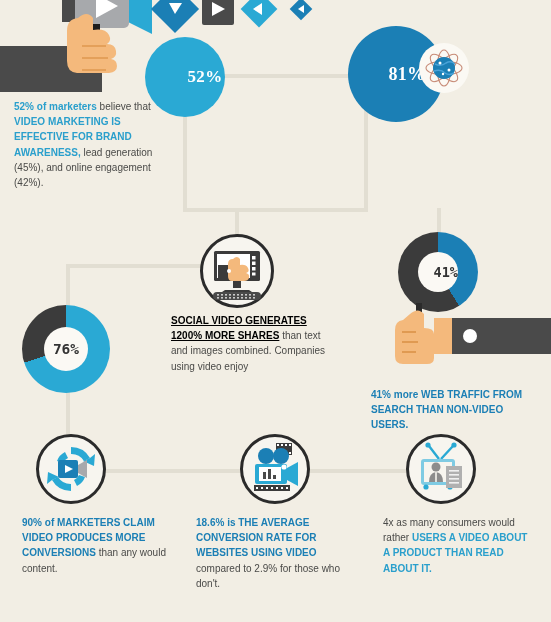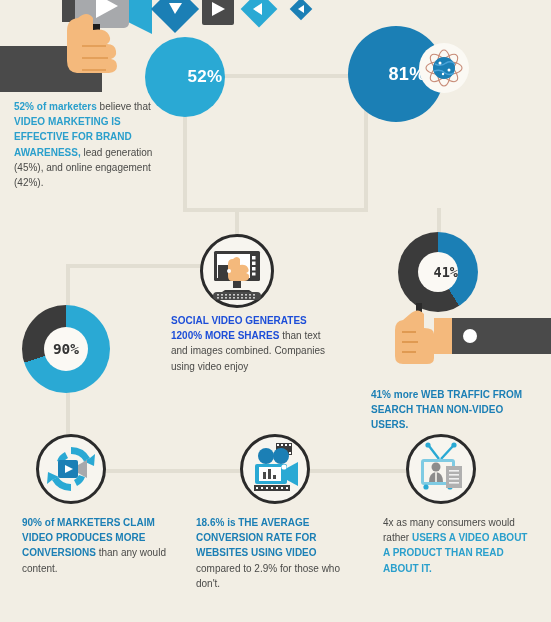--- a/index.html
+++ b/index.html
@@ -11,24 +11,24 @@
     position:relative;
   }
   #stage{position:absolute;left:0;top:0;width:551px;height:622px;}
   .abs{position:absolute;}
   
   .conn{background:#e2ded2;position:absolute;}
   
   .txt{position:absolute;font-size:10px;line-height:15.2px;color:#4a4a48;}
   .hl{color:#2a9fcc;font-weight:bold;}
   .hld{color:#1b7fb5;font-weight:bold;}
-  .dk{color:#1d4ed8;font-weight:bold;}
+  .dk{color:#000000;font-weight:bold;text-decoration:underline;}
   
   .solidcirc{position:absolute;border-radius:50%;display:flex;align-items:center;justify-content:center;}
-  .pctlabel{color:#fff;font-weight:bold;letter-spacing:.4px;font-family:Liberation Sans, sans-serif;margin-left:40px;}
+  .pctlabel{color:#fff;font-weight:bold;letter-spacing:.4px;font-family:Liberation Serif, serif;margin-left:40px;}
   .donut{position:absolute;border-radius:50%;}
   .donut .hole{position:absolute;border-radius:50%;background:#fbf9f4;display:flex;align-items:center;justify-content:center;}
   .donut .hole span{font-weight:bold;color:#333;font-family:"DejaVu Sans Mono","Liberation Mono",monospace;}
   
   .iconcirc{position:absolute;border-radius:50%;background:#f7f5ef;border:3px solid #2b2b2b;box-sizing:border-box;}
   .iconcirc svg{position:absolute;left:0;top:0;}
   .globecirc{position:absolute;border-radius:50%;background:#fbf9f4;box-sizing:border-box;}
 </style>
 </head>
 <body>
@@ -146,21 +146,21 @@
           <rect x="42" y="60" width="2" height="1.6"></rect>
         <rect x="46" y="60" width="2" height="1.6"></rect>
           <rect x="50" y="60" width="2" height="1.6"></rect>
       </g>
     </svg>
   </div>
 
   <div class="donut" style="left:22px;top:305px;width:88px;height:88px;
               background:conic-gradient(#2aa9d4 0deg 252deg, #3b3b3b 252deg 360deg);">
     <div class="hole" style="left:22px;top:22px;width:44px;height:44px;">
-      <span style="font-size:14.5px;">90%</span>
+      <span style="font-size:14.5px;">76%</span>
     </div>
   </div>
 
   <div class="donut" style="left:398px;top:232px;width:80px;height:80px;
               background:conic-gradient(#1b7fb5 0deg 148deg, #3b3b3b 148deg 360deg);">
     <div class="hole" style="left:20px;top:20px;width:40px;height:40px;justify-content:flex-end;">
       <span style="font-size:13.5px;">41%</span>
     </div>
   </div>
   <svg class="abs" style="left:386px;top:300px;" width="170" height="70" viewBox="0 0 170 70">

